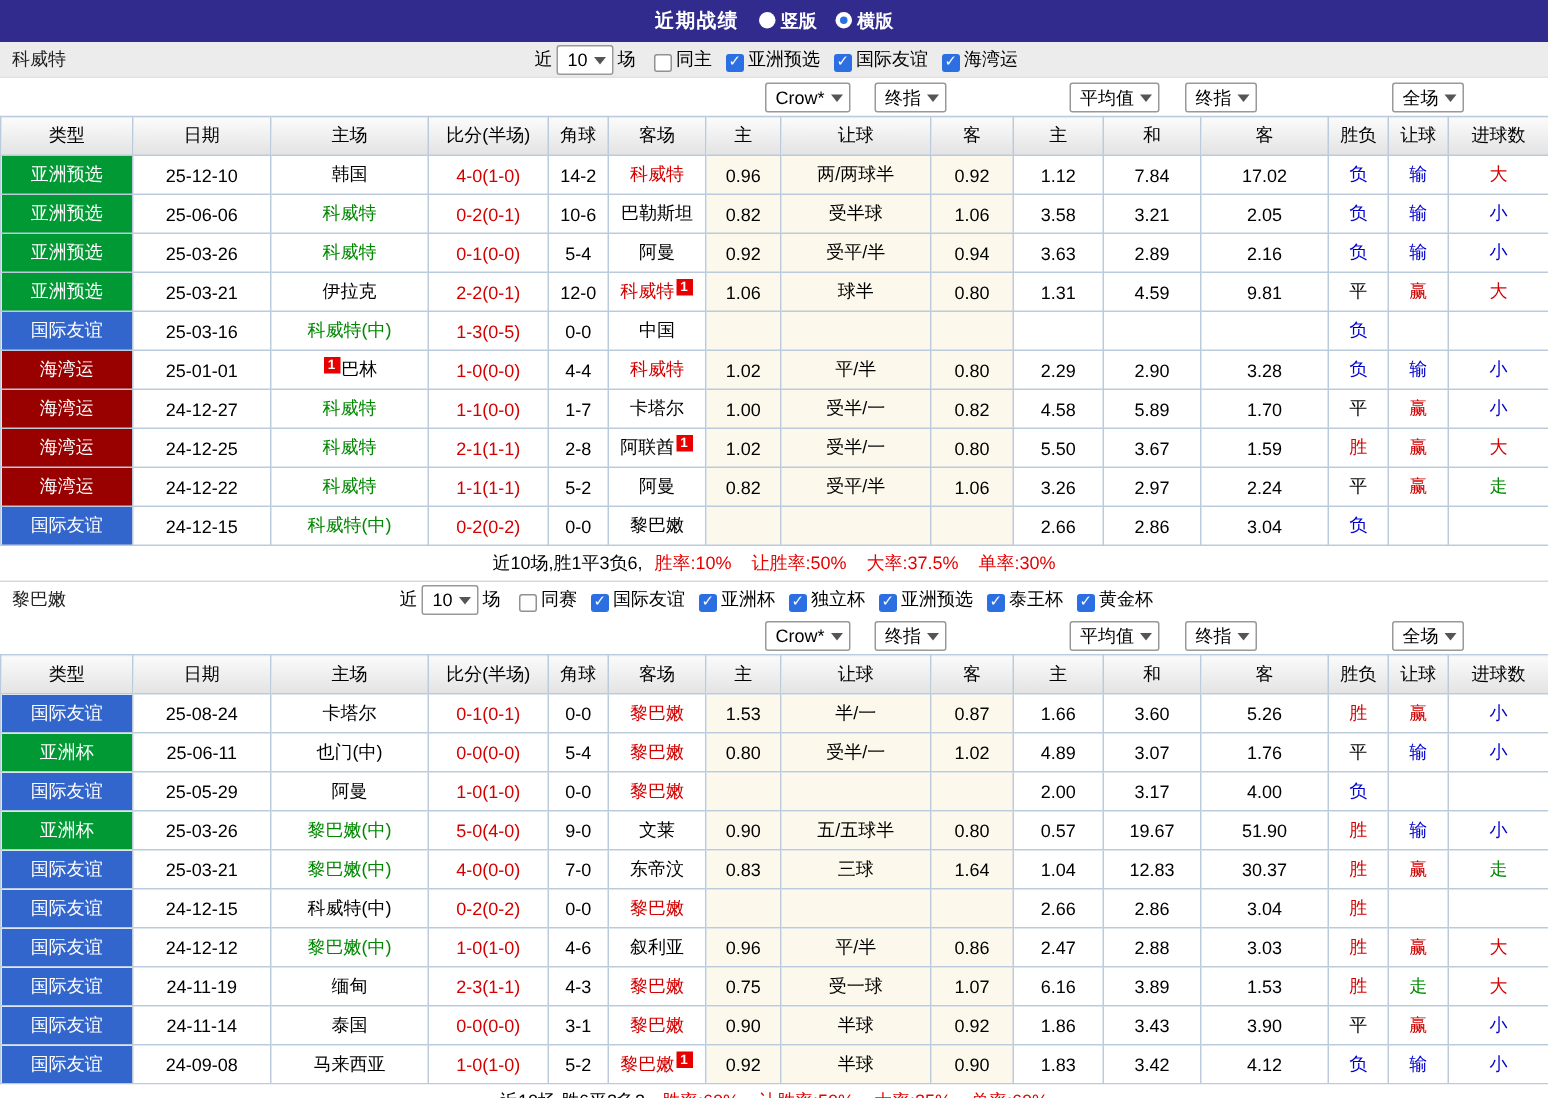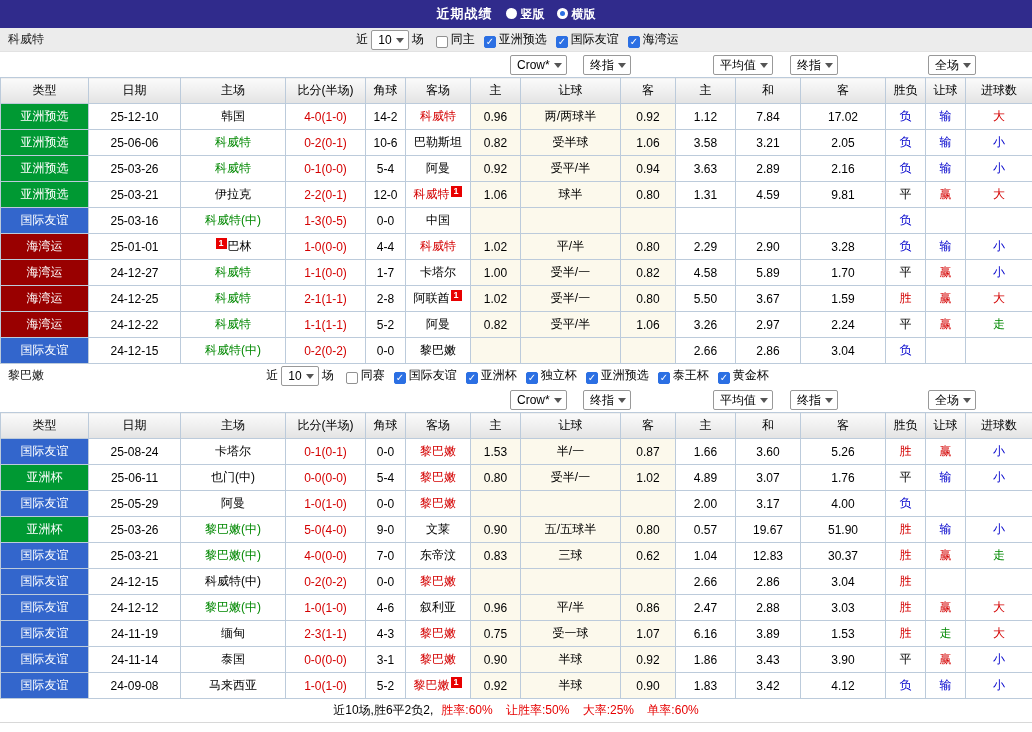--- a/index.html
+++ b/index.html
@@ -296,20 +296,21 @@
           <td class="cream"></td>
           <td>2.66</td>
           <td>2.86</td>
           <td>3.04</td>
           <td class="c-blue">负</td>
           <td></td>
           <td></td>
         </tr>
       </tbody>
     </table>
+    <div class="summary"><span>近10场,胜1平3负6,</span><span class="sum-stats">胜率:10% 让胜率:50% 大率:37.5% 单率:30%</span></div>
     <div class="section-bar bar-white">
       <span class="team">黎巴嫩</span>
       <span class="filter-group">
         <span class="flabel">近</span>
         <span class="sel sel-count">10</span>
         <span class="flabel">场</span>
         <label class="cb-wrap">
           <span class="cb"></span>
           <span class="cb-label">同赛</span>
         </label>
@@ -454,21 +455,21 @@
         </tr>
         <tr>
           <td class="ty ty-blue">国际友谊</td>
           <td>25-03-21</td>
           <td><span class="c-green">黎巴嫩(中)</span></td>
           <td class="score">4-0(0-0)</td>
           <td>7-0</td>
           <td><span>东帝汶</span></td>
           <td class="cream">0.83</td>
           <td class="cream">三球</td>
-          <td class="cream">0.62</td>
+          <td class="cream">1.64</td>
           <td>1.04</td>
           <td>12.83</td>
           <td>30.37</td>
           <td class="c-red">胜</td>
           <td class="c-red">赢</td>
           <td class="c-green">走</td>
         </tr>
         <tr>
           <td class="ty ty-blue">国际友谊</td>
           <td>24-12-15</td>

